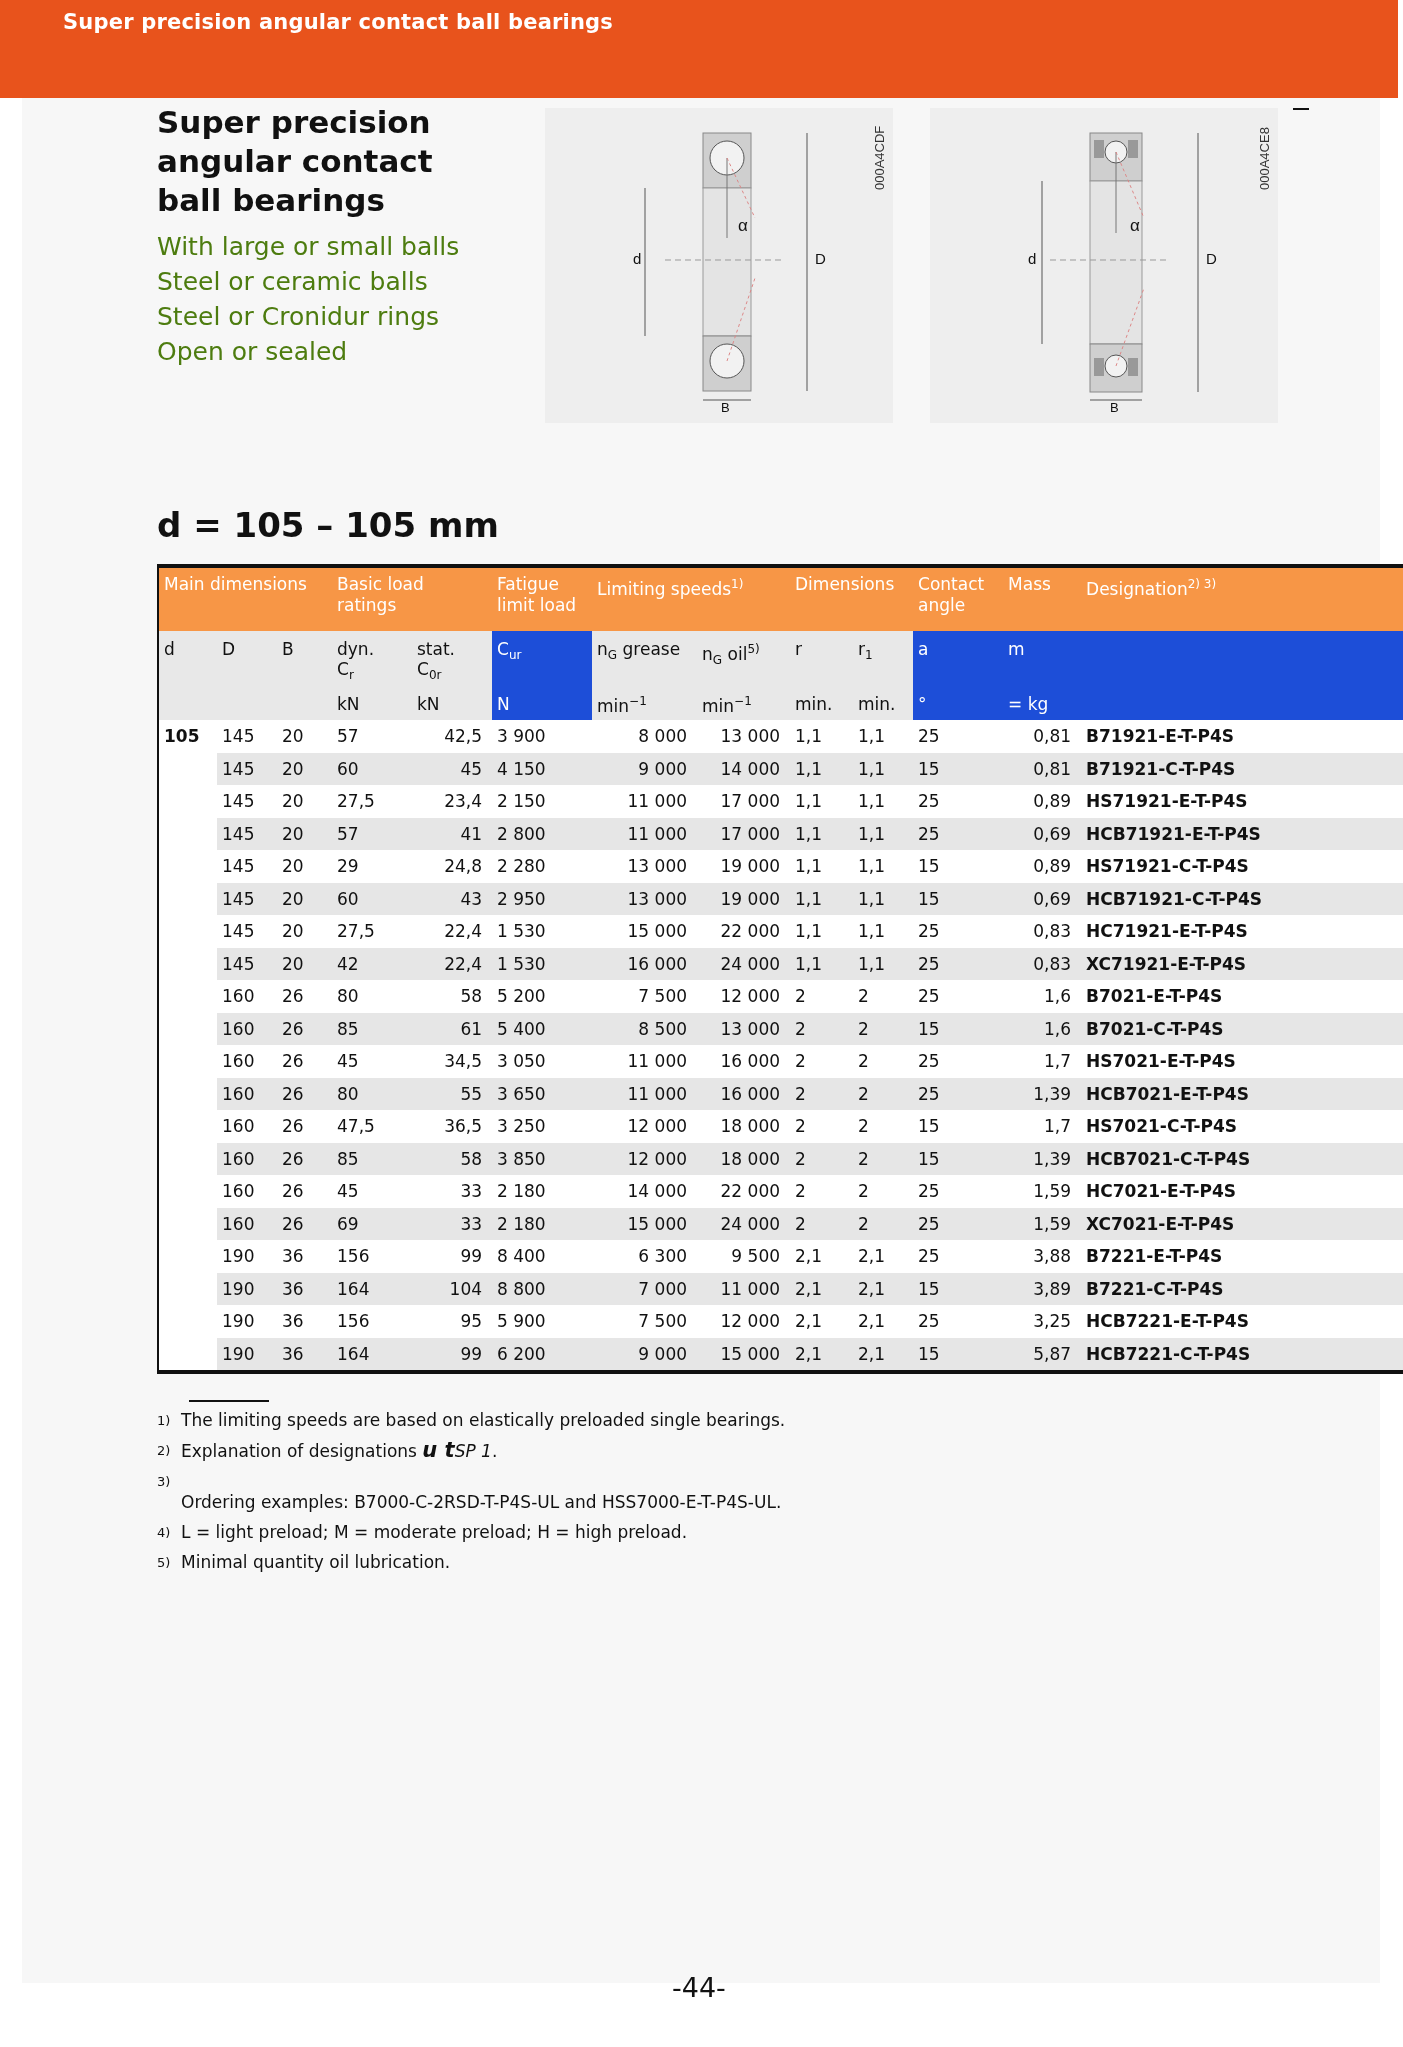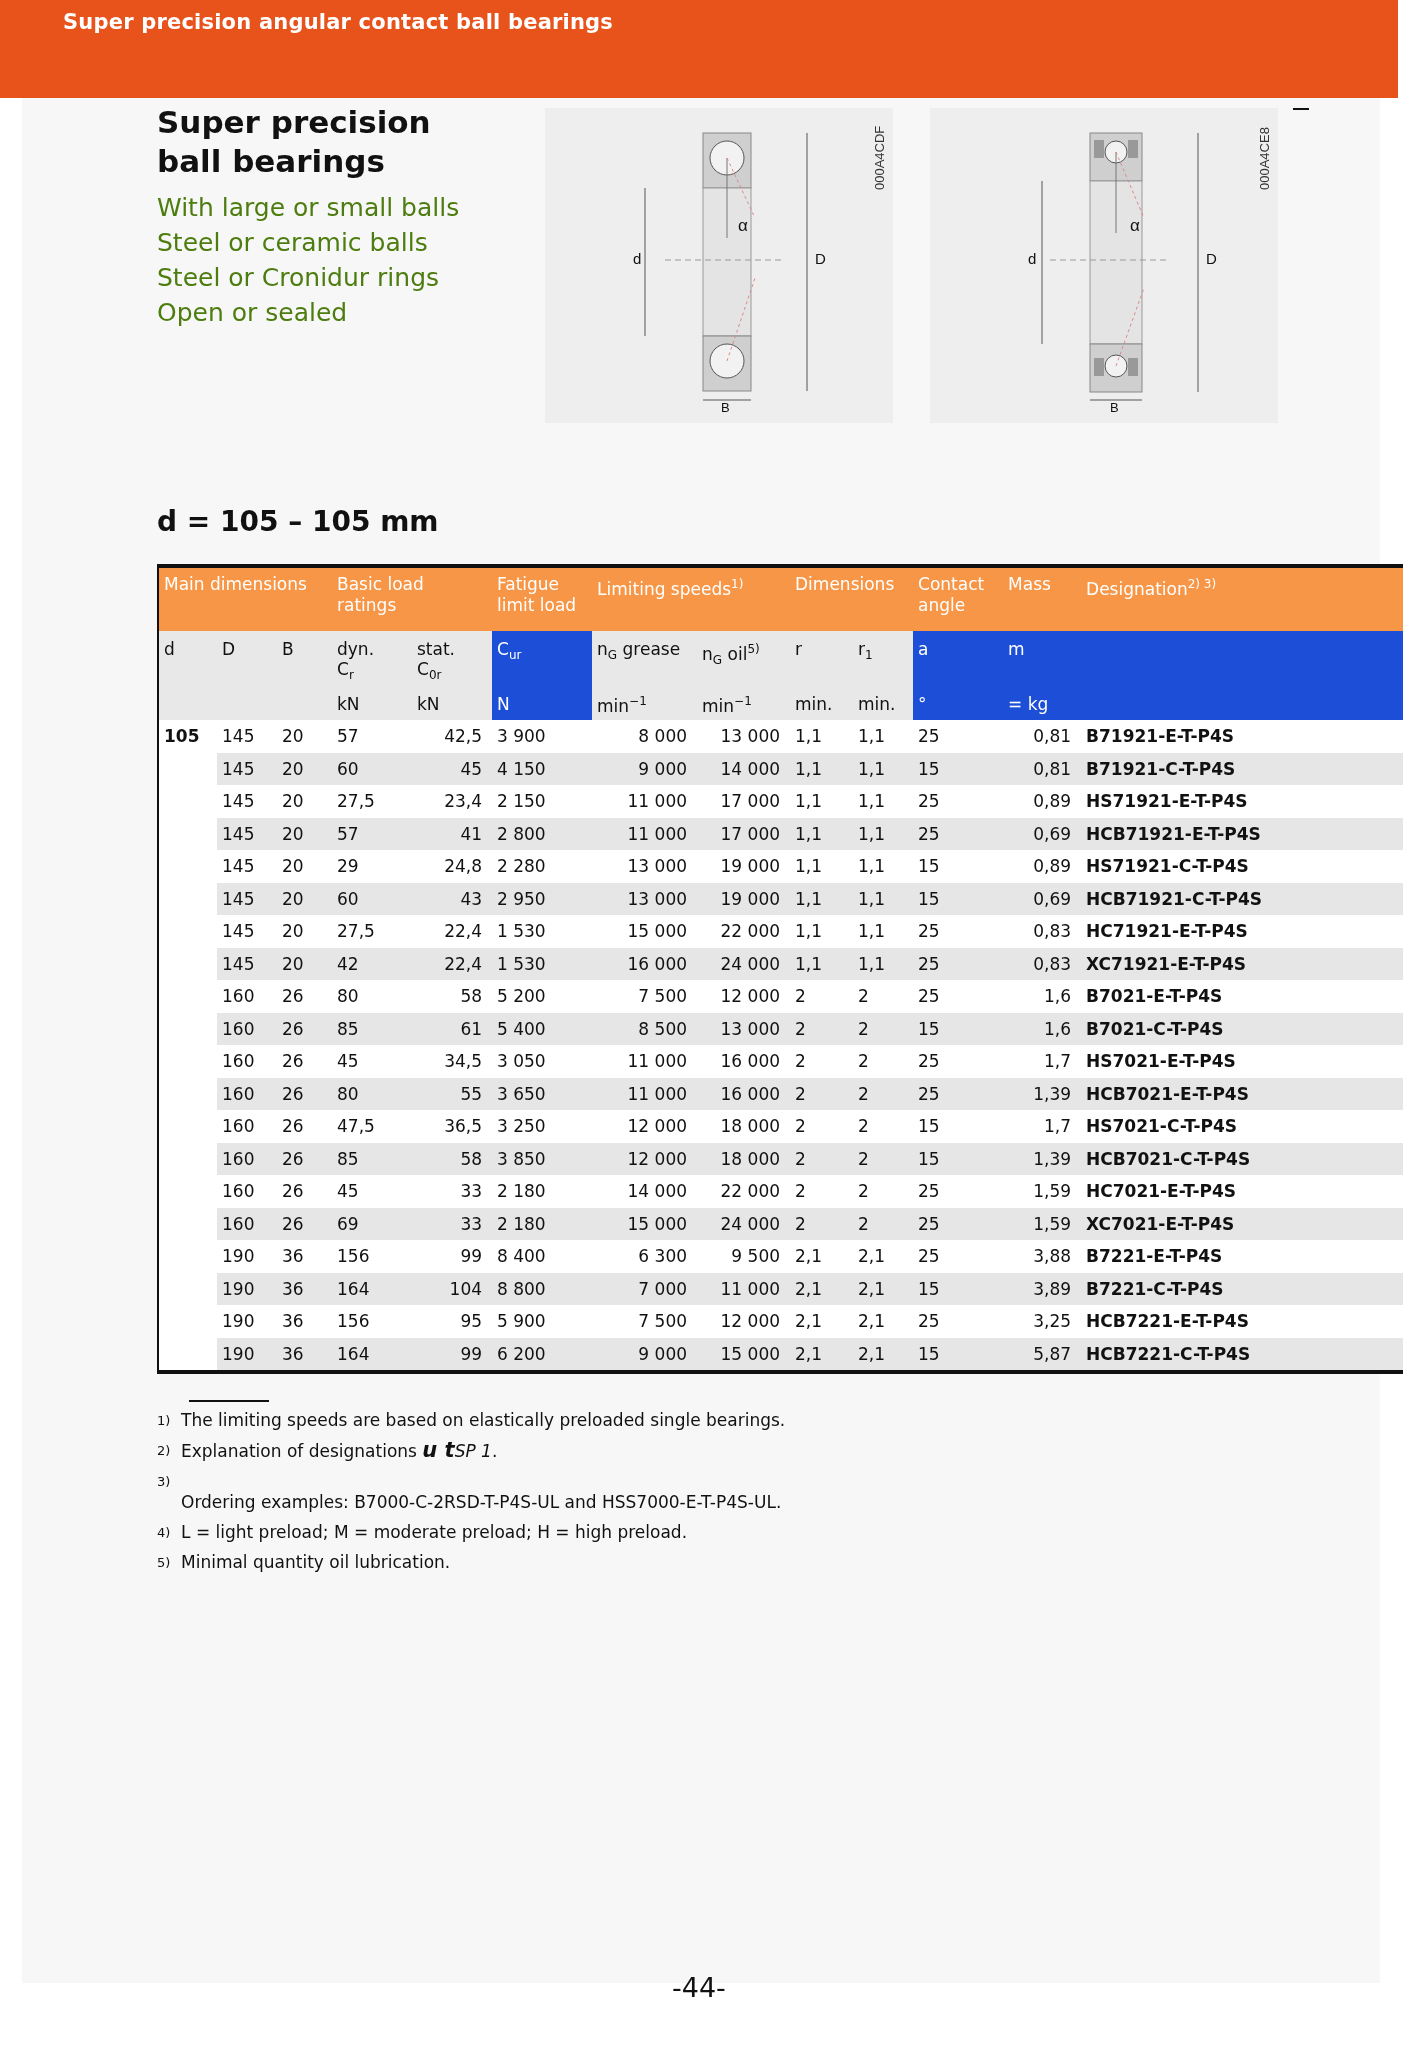--- a/index.html
+++ b/index.html
@@ -6,21 +6,21 @@
   body { width:1403px; height:2047px; position:relative; background:#ffffff; font-family:"Liberation Sans", sans-serif; color:#111; overflow:hidden; }
   .topbar { position:absolute; left:0; top:0; width:1398px; height:98px; background:#e8531c; }
   .topbar .t { position:absolute; left:63px; top:10px; color:#fff; font-weight:bold; font-size:21px; font-family:"DejaVu Sans", sans-serif; letter-spacing:0.2px; }
   .page { position:absolute; left:22px; top:98px; width:1358px; height:1885px; background:#f7f7f7; }
   .title-block { position:absolute; left:157px; top:103px; }
   .title-block .h { font-family:"DejaVu Sans", sans-serif; font-weight:bold; font-size:31px; line-height:39px; color:#111; }
   .title-block .sub { font-family:"DejaVu Sans", sans-serif; font-size:25px; line-height:35px; color:#4d7c0f; margin-top:9px; }
   .fig { position:absolute; top:108px; width:348px; height:315px; background:#eeeeee; }
   .fig svg { position:absolute; left:0; top:0; }
   .figcode { position:absolute; top:12px; font-size:13px; color:#333; transform:rotate(-90deg); transform-origin:left top; white-space:nowrap; }
-  .dhead { position:absolute; left:157px; top:505px; font-family:"DejaVu Sans", sans-serif; font-weight:bold; font-size:28px; }
+  .dhead { position:absolute; left:157px; top:505px; font-family:"DejaVu Sans", sans-serif; font-weight:bold; font-size:34px; }
   .tbl-wrap { position:absolute; left:157px; top:564px; width:1246px; border-top:4px solid #111; border-left:2px solid #111; border-bottom:4px solid #111; background:#fff; }
   table { border-collapse:collapse; width:1246px; table-layout:fixed; font-family:"DejaVu Sans", sans-serif; font-size:17px; }
   td, th { padding:0 0 0 5px; text-align:left; font-weight:normal; vertical-align:top; white-space:nowrap; }
   .h1 th { background:#f79646; color:#fff; height:57px; padding-top:6px; line-height:21px; }
   .h2 td { background:#e8e8e8; height:55px; padding-top:8px; line-height:20px; }
   .h3 td { background:#e8e8e8; height:26px; }
   .h2 td.or, .h3 td.or { background:#1d4ed8; color:#fff; }
   tbody td { height:32.5px; line-height:32.5px; }
   tbody tr.alt td.sh { background:#e6e6e6; }
   .num { text-align:right; padding-right:10px; }
@@ -40,20 +40,21 @@
 <body>
 
 <div class="topbar">
   <span class="t">Super precision angular contact ball bearings</span>
 </div>
 <div class="page"></div>
 <div class="tick"></div>
 
 <div class="title-block">
   <div class="h">Super precision</div>
+  <div class="h">angular contact</div>
   <div class="h">ball bearings</div>
   <div class="sub">
     <div>With large or small balls</div>
     <div>Steel or ceramic balls</div>
     <div>Steel or Cronidur rings</div>
     <div>Open or sealed</div>
   </div>
 </div>
 
 <div class="fig" style="left:545px;">

